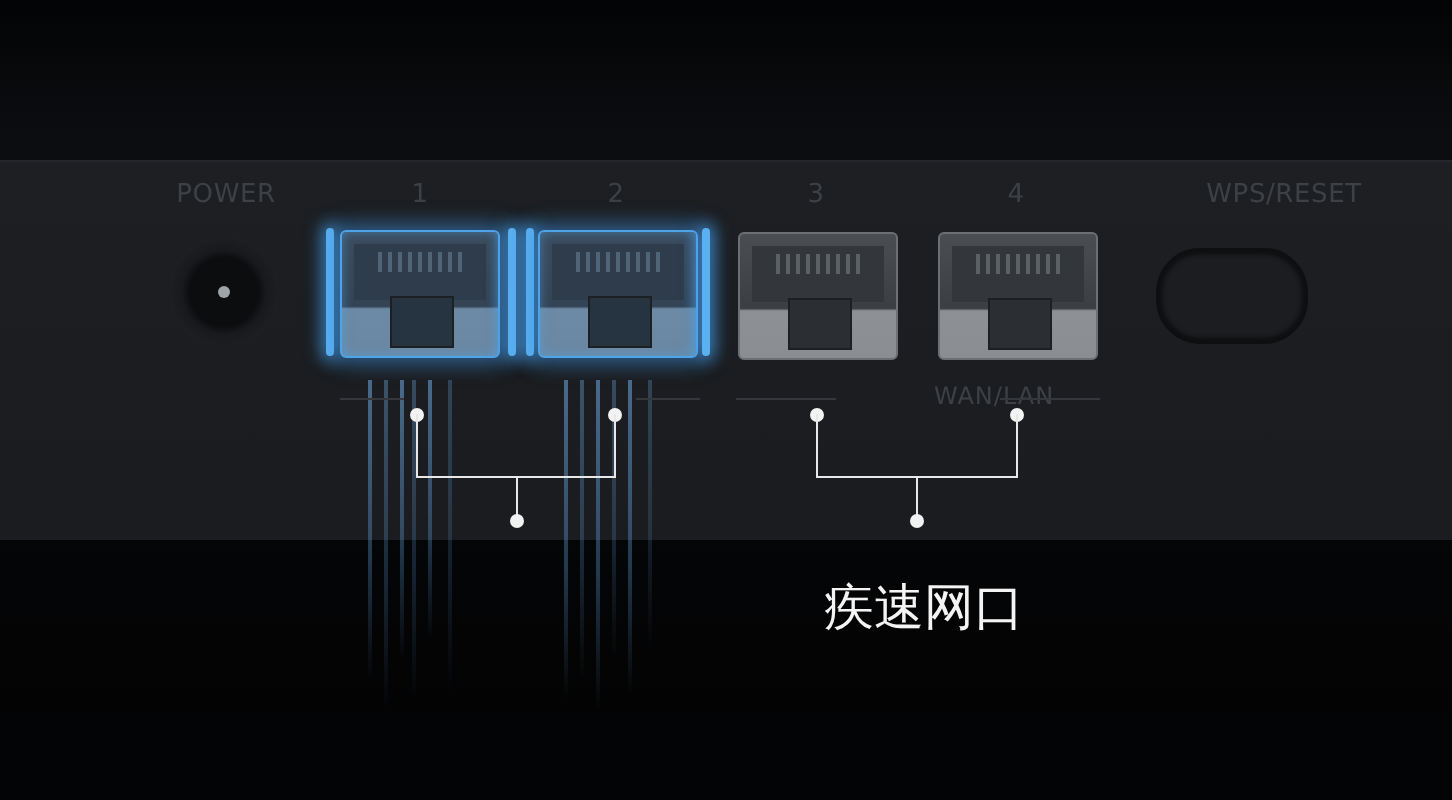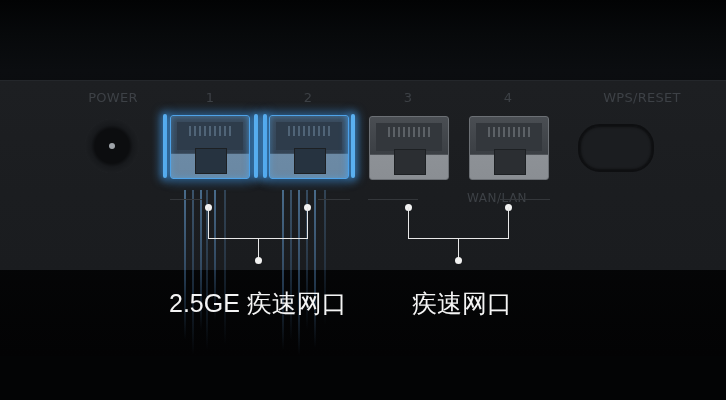--- a/index.html
+++ b/index.html
@@ -117,16 +117,15 @@
   <div class="dot" style="left:255px;top:257px;"></div>
 
   <div class="dot" style="left:405px;top:204px;"></div>
   <div class="dot" style="left:505px;top:204px;"></div>
   <div class="conn" style="left:408px;top:207px;width:1px;height:32px;"></div>
   <div class="conn" style="left:508px;top:207px;width:1px;height:32px;"></div>
   <div class="conn" style="left:408px;top:238px;width:101px;height:1px;"></div>
   <div class="conn" style="left:458px;top:238px;width:1px;height:22px;"></div>
   <div class="dot" style="left:455px;top:257px;"></div>
 
-  <div class="caption" style="left:169px;top:287px;">2.5GE 疾速网口</div>
   <div class="caption" style="left:412px;top:287px;">疾速网口</div>
 
 </div>
 
 </body></html>

